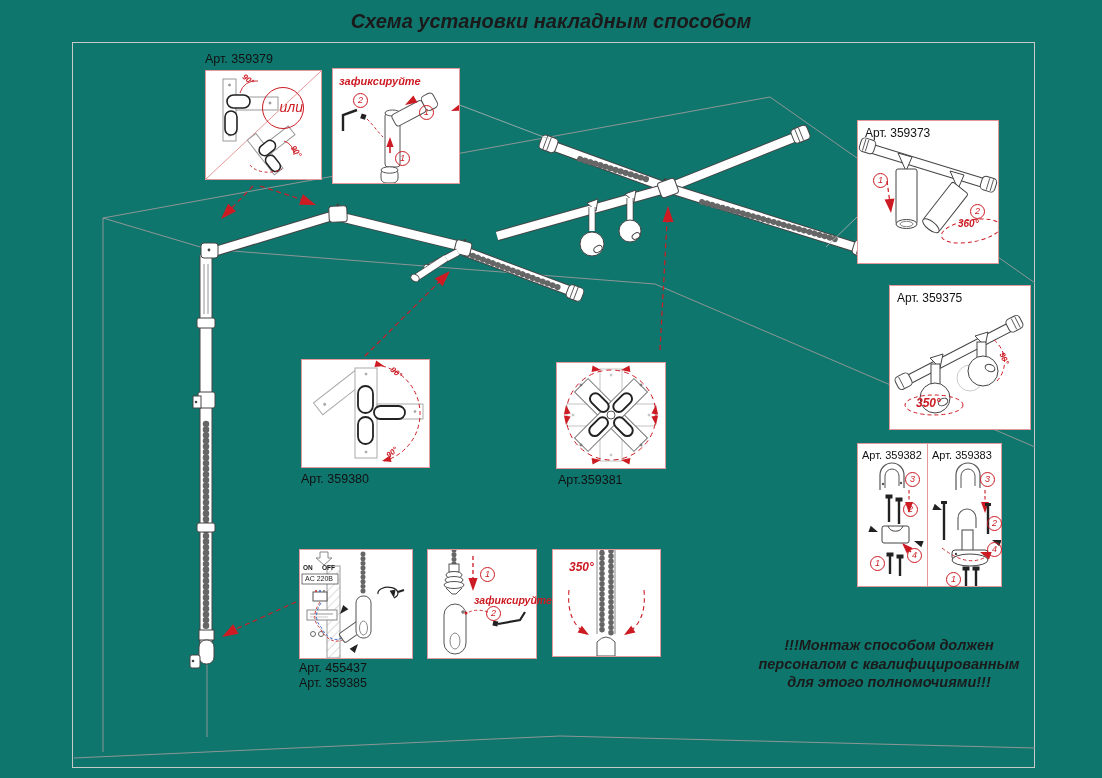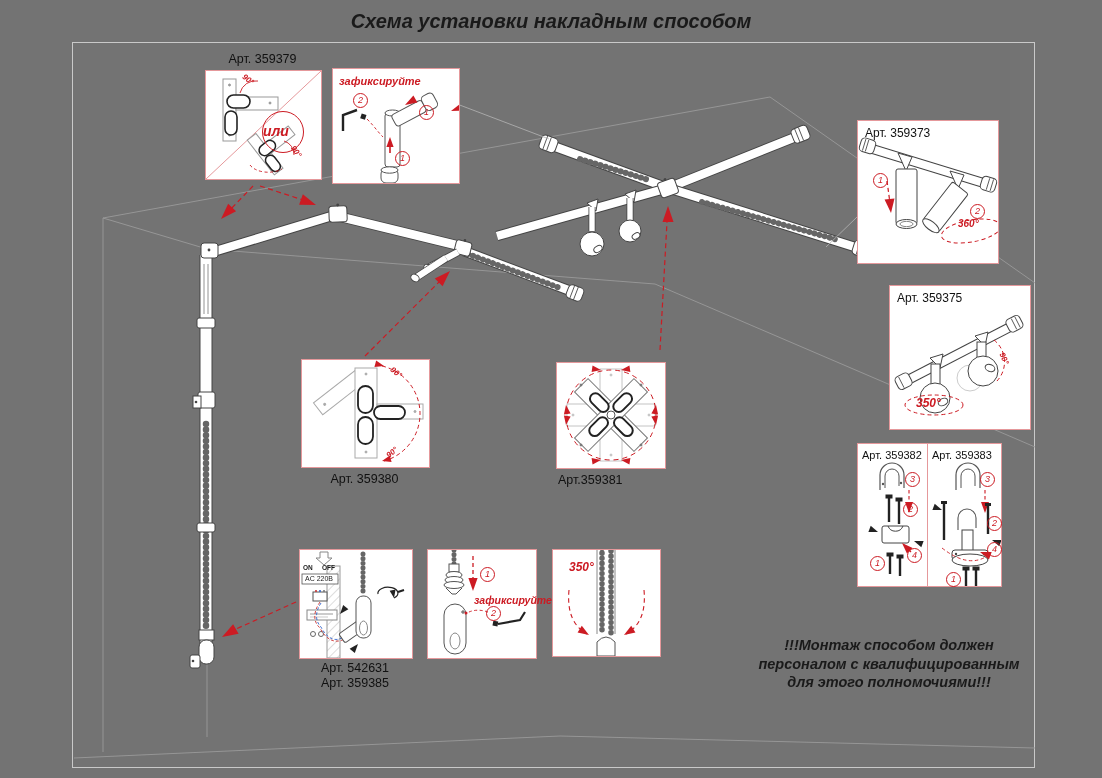--- a/index.html
+++ b/index.html
@@ -1,35 +1,35 @@
 <!DOCTYPE html>
 <html><head>
 <meta charset="utf-8">
 <style>
   :root{ --red:#cc1b23; --pink:#e5989b; --ink:#1a1a1a; --line:#444; --room:#9a9a9a; }
   html,body{margin:0;padding:0;background:#fff;}
-  #stage{position:relative;width:1102px;height:778px;background:#737373;overflow:hidden;
+  #stage{position:relative;width:1102px;height:778px;background:#0f766e;overflow:hidden;
          font-family:"Liberation Sans","DejaVu Sans",sans-serif;color:var(--ink);}
   .abs{position:absolute;}
   #page-title{left:0;top:10px;width:1102px;text-align:center;font-size:20px;font-weight:bold;font-style:italic;}
   #outer-frame{left:72px;top:42px;width:961px;height:724px;border:1px solid #c9c9c9;}
   svg{display:block;}
   .inset{position:absolute;background:#fff;border:1px solid var(--pink);z-index:2;}
   .inset svg{position:absolute;left:0;top:0;}
   .artlbl{position:absolute;font-size:12.5px;color:#111;z-index:3;white-space:nowrap;}
   .inlbl{position:absolute;font-size:12px;color:#111;z-index:4;white-space:nowrap;}
   .rtx{position:absolute;color:var(--red);font-weight:bold;font-style:italic;z-index:4;white-space:nowrap;}
   .stp{position:absolute;width:13px;height:13px;border:1px solid var(--red);border-radius:50%;
        color:var(--red);font-size:9px;line-height:12px;text-align:center;font-style:italic;z-index:4;background:transparent;}
   .tiny90{font-size:8px;font-weight:bold;}
-  #or-circle{left:56px;top:40px;width:40px;height:40px;border:1.4px solid var(--red);border-radius:50%;
-       color:var(--red);font-size:14px;font-weight:bold;font-style:italic;text-align:left;line-height:38px;z-index:4;}
+  #or-circle{left:56px;top:16px;width:40px;height:40px;border:1.4px solid var(--red);border-radius:50%;
+       color:var(--red);font-size:14px;font-weight:normal;font-style:italic;text-align:right;line-height:38px;z-index:4;}
   #warning{left:740px;top:636px;width:298px;text-align:center;font-size:14.5px;font-weight:bold;font-style:italic;
        line-height:18.5px;z-index:3;}
-  .lblcenter{text-align:center;}
+  .lblcenter{text-align:left;}
 </style>
 </head>
 <body>
 
 <div id="stage">
 
   <div class="abs" id="page-title">Схема установки накладным способом</div>
   <div class="abs" id="outer-frame"></div>
 
   <svg class="abs" width="1102" height="778" style="left:0;top:0;z-index:1">
@@ -449,21 +449,21 @@
       <rect x="56" y="46" width="15" height="42" rx="7" fill="#fff" stroke="#555"></rect>
       <ellipse cx="63.5" cy="78" rx="4" ry="7" fill="none" stroke="#888"></ellipse>
       <path d="M78,44 A10,6 0 1 1 94,48" stroke="#222" stroke-width="1.2" fill="none"></path>
       <path d="M0,0 L-8,3 L-8,-3 Z" fill="#222" transform="translate(94,48) rotate(80)"></path>
       <line x1="98" y1="42" x2="104" y2="40" stroke="#222" stroke-width="2"></line>
     </svg>
     <span class="abs" style="left:3px;top:14px;font-size:6.5px;font-weight:bold;z-index:4;">ON</span>
     <span class="abs" style="left:22px;top:14px;font-size:6.5px;font-weight:bold;z-index:4;">OFF</span>
     <span class="abs" style="left:5px;top:25px;font-size:7px;z-index:4;">AC 220В</span>
   </div>
-  <div class="artlbl lblcenter" style="left:299px;top:661px;width:112px;">Арт. 542631</div>
+  <div class="artlbl lblcenter" style="left:299px;top:661px;width:112px;">Арт. 455437</div>
   <div class="artlbl lblcenter" style="left:299px;top:676px;width:112px;">Арт. 359385</div>
 
   <div class="inset" style="left:427px;top:549px;width:108px;height:108px;">
     <svg width="108" height="108">
       <line x1="26" y1="0" x2="26" y2="14" stroke="#666" stroke-width="5" stroke-linecap="round" stroke-dasharray="0.1 4.5"></line>
       <rect x="21" y="14" width="10" height="8" fill="#fff" stroke="#555"></rect>
       <ellipse cx="26" cy="25" rx="8" ry="3.5" fill="#fff" stroke="#555"></ellipse>
       <ellipse cx="26" cy="30" rx="9" ry="3.5" fill="#fff" stroke="#555"></ellipse>
       <ellipse cx="26" cy="35" rx="10" ry="3.5" fill="#fff" stroke="#555"></ellipse>
       <path d="M18,38 L24,44 L28,44 L34,38" stroke="#555" fill="none"></path>

